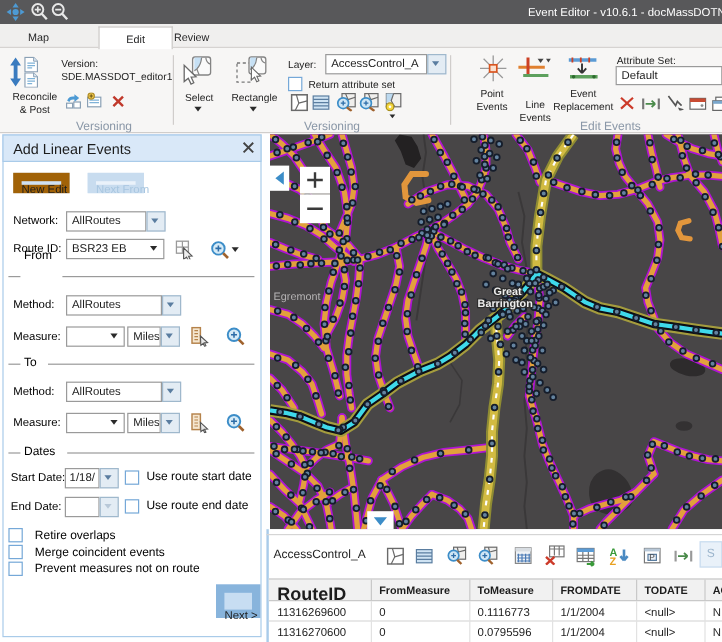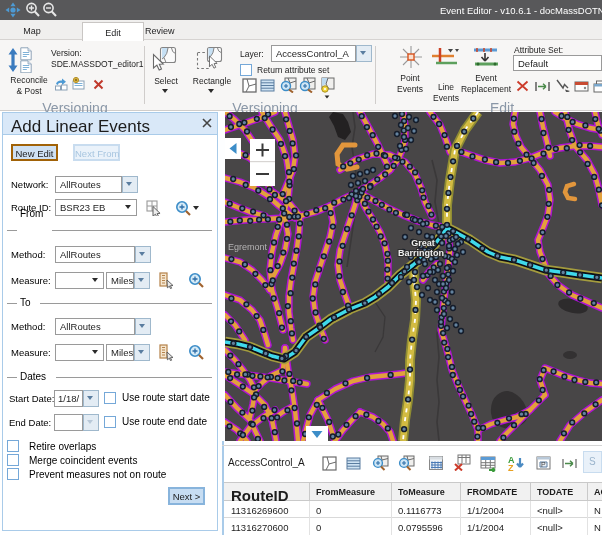--- a/index.html
+++ b/index.html
@@ -2,34 +2,34 @@
 <html><head><meta charset="utf-8"><style>
 *{margin:0;padding:0;box-sizing:border-box}
 html,body{width:602px;height:535px;overflow:hidden;font-family:"Liberation Sans",sans-serif;background:#fff}
 .abs{position:absolute}
 #topbar{left:0;top:0;width:602px;height:20px;background:#58585a}
 #title{left:440px;top:5px;color:#fff;font-size:9.5px;white-space:nowrap;width:162px;overflow:hidden}
 #tabs{left:0;top:20px;width:602px;height:20px;background:#f0efee;border-bottom:1px solid #d6d3d1}
 .tab{top:26px;height:14px;font-size:9px;color:#252526;text-align:center}
 #tabedit{left:82px;top:22px;width:62px;height:19px;background:#fff;border:1px solid #c9c6c4;border-bottom:none;z-index:3;font-size:9px;color:#252526;text-align:center;padding-top:5px}
 #ribbon{left:0;top:40px;width:602px;height:71px;background:#f7f6f5;border-bottom:1px solid #d0cdcb}
-.glabel{font-size:14px;color:#8a97a7;text-align:center;top:100px}
+.glabel{font-size:10px;color:#8a97a7;text-align:right;top:100px}
 .vsep{top:6px;width:1px;height:58px;background:#d0cdcb}
 .rtxt{font-size:8.5px;color:#1d1d1d;line-height:10.5px;white-space:nowrap}
 .combo{background:#fff;border:1px solid #9a9a9a;font-size:9.5px;color:#1d1d1d;white-space:nowrap;overflow:hidden}
 .combtn{background:#e3ecf4;border:1px solid #9fb8cc}
 .arrow-down{width:0;height:0;border-left:3.5px solid transparent;border-right:3.5px solid transparent;border-top:4px solid #5a7da0}
 .arrow-down.dark{border-top-color:#2a2a2a}
 .cb{background:#fff;border:1px solid #75a8d8}
 #lpanel{left:2px;top:112px;width:216px;height:419px;background:#fff;border:1px solid #a9cbe9}
-#lphead{left:2px;top:112px;width:216px;height:23px;background:#d9e8f8;border:1px solid #a9cbe9;font-size:17px;color:#1d1d1d;padding:4px 0 0 8px}
+#lphead{left:2px;top:112px;width:216px;height:23px;background:#d9e8f8;border:1px solid #a9cbe9;font-size:12px;color:#1d1d1d;padding:4px 0 0 8px}
 .plabel{font-size:9.5px;color:#000;white-space:nowrap}.cblabel{font-size:10px;color:#000;white-space:nowrap}
 .sect{font-size:10px;color:#000}
 .sline{height:1px;background:#9a9a9a;top:7px}
-.btn{background:#cfe1f3;border:2px solid #a16207;font-size:9.5px;color:#1d1d1d;text-align:center;white-space:nowrap}
+.btn{background:#cfe1f3;border:7px solid #a16207;font-size:9.5px;color:#1d1d1d;text-align:center;white-space:nowrap}
 #gutter{left:219px;top:112px;width:6px;height:423px;background:#fdfeff}
 #mapwrap{left:225px;top:112px;width:377px;height:329px;background:#484647}
 #bpanel{left:222px;top:441px;width:380px;height:94px;background:#fff;border-left:2px solid #a9cbe9}
 </style></head>
 <body>
 <div class="abs" id="topbar"></div>
 <svg class="abs" style="left:5px;top:2px" width="16" height="16" viewBox="0 0 16 16">
     <circle cx="8" cy="8" r="2.6" fill="#4d9ad4"></circle>
     <path d="M8,0.5 L10.6,4.2 L5.4,4.2 Z" fill="#4d9ad4"></path>
     <path d="M8,15.5 L10.6,11.8 L5.4,11.8 Z" fill="#4d9ad4"></path>
@@ -285,21 +285,21 @@
 <div class="abs combtn" style="left:83px;top:414px;width:16px;height:17px"></div>
 <div class="abs arrow-down" style="left:87px;top:420px;border-top-color:#b8c8d8"></div>
 <div class="abs cb" style="left:104px;top:416px;width:12px;height:12px"></div>
 <div class="abs cblabel" style="left:122px;top:416px">Use route end date</div>
 <div class="abs cb" style="left:7px;top:440px;width:12px;height:12px"></div>
 <div class="abs cblabel" style="left:29px;top:441px">Retire overlaps</div>
 <div class="abs cb" style="left:7px;top:454px;width:12px;height:12px"></div>
 <div class="abs cblabel" style="left:29px;top:455px">Merge coincident events</div>
 <div class="abs cb" style="left:7px;top:468px;width:12px;height:12px"></div>
 <div class="abs cblabel" style="left:29px;top:469px">Prevent measures not on route</div>
-<div class="abs btn" style="left:168px;top:487px;width:37px;height:18px;padding-top:2px;background:#c7ddf2;border-color:#88b4dc">Next &gt;</div>
+<div class="abs btn" style="left:180px;top:487px;width:37px;height:18px;padding-top:14px;background:#c7ddf2;border-color:#88b4dc">Next &gt;</div>
 <div class="abs" id="gutter"></div>
 
 <div class="abs" id="mapwrap">
     <svg width="377" height="329" viewBox="0 0 377 329" style="position:absolute;left:0;top:0">
 <rect width="377" height="329" fill="#484647"></rect>
 <path d="M108,0 L118,2 L123,10 L126,20 L120,28 L113,25 L109,14 L104,5 Z" fill="#232122"></path>
 <ellipse cx="348" cy="194" rx="15" ry="7" fill="#2d2b2c" transform="rotate(12 348 194)"></ellipse>
 <path d="M272,283 q10,-8 20,0 q8,6 10,16 q2,10 -6,14 q-10,6 -20,2 q-9,-4 -10,-14 q-1,-12 6,-18 Z" fill="#323031"></path>
 <ellipse cx="345" cy="243" rx="7" ry="4" fill="#333132"></ellipse>
 <polyline points="128,0 130,15 127,35 130,55 133,75 131,95 128,115 125,135 122,155" fill="none" stroke="#3a3839" stroke-width="1.6"></polyline>

